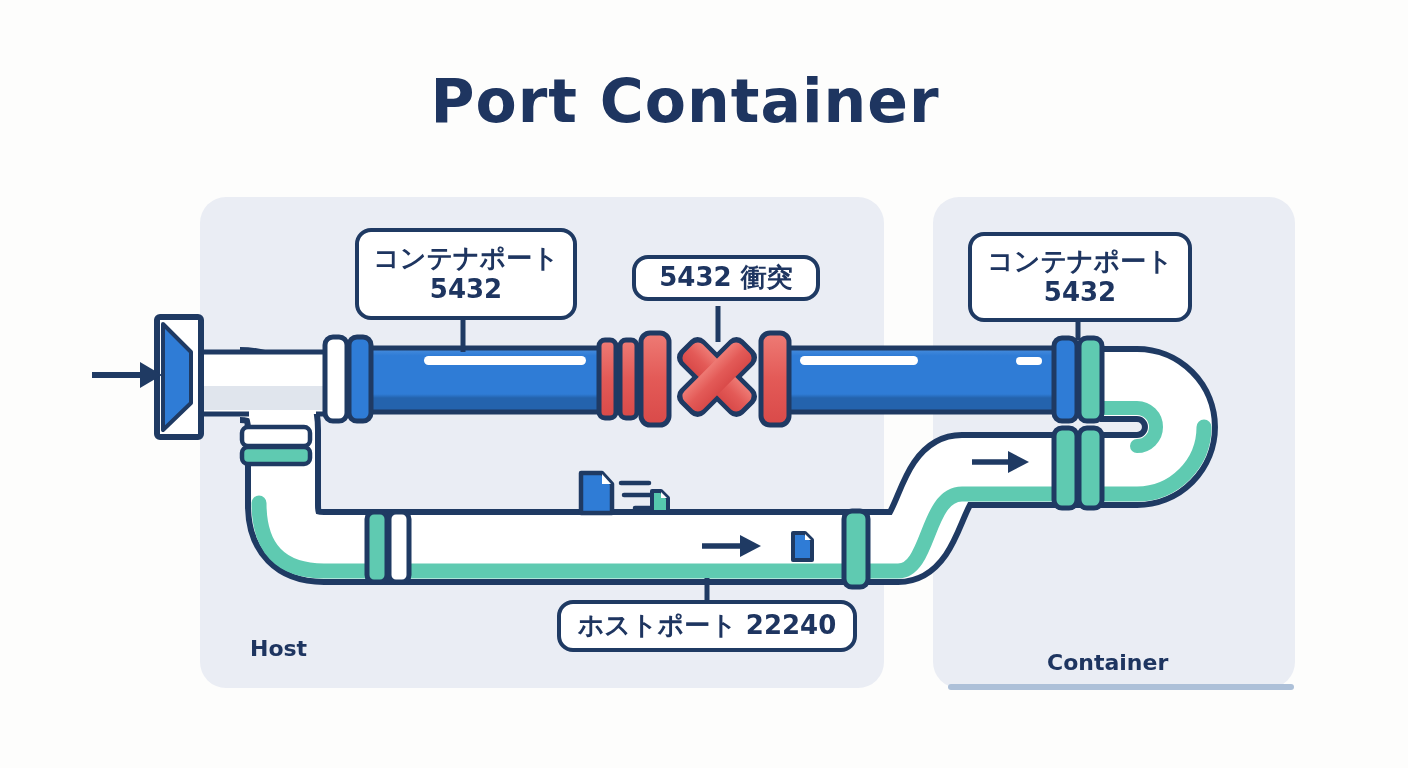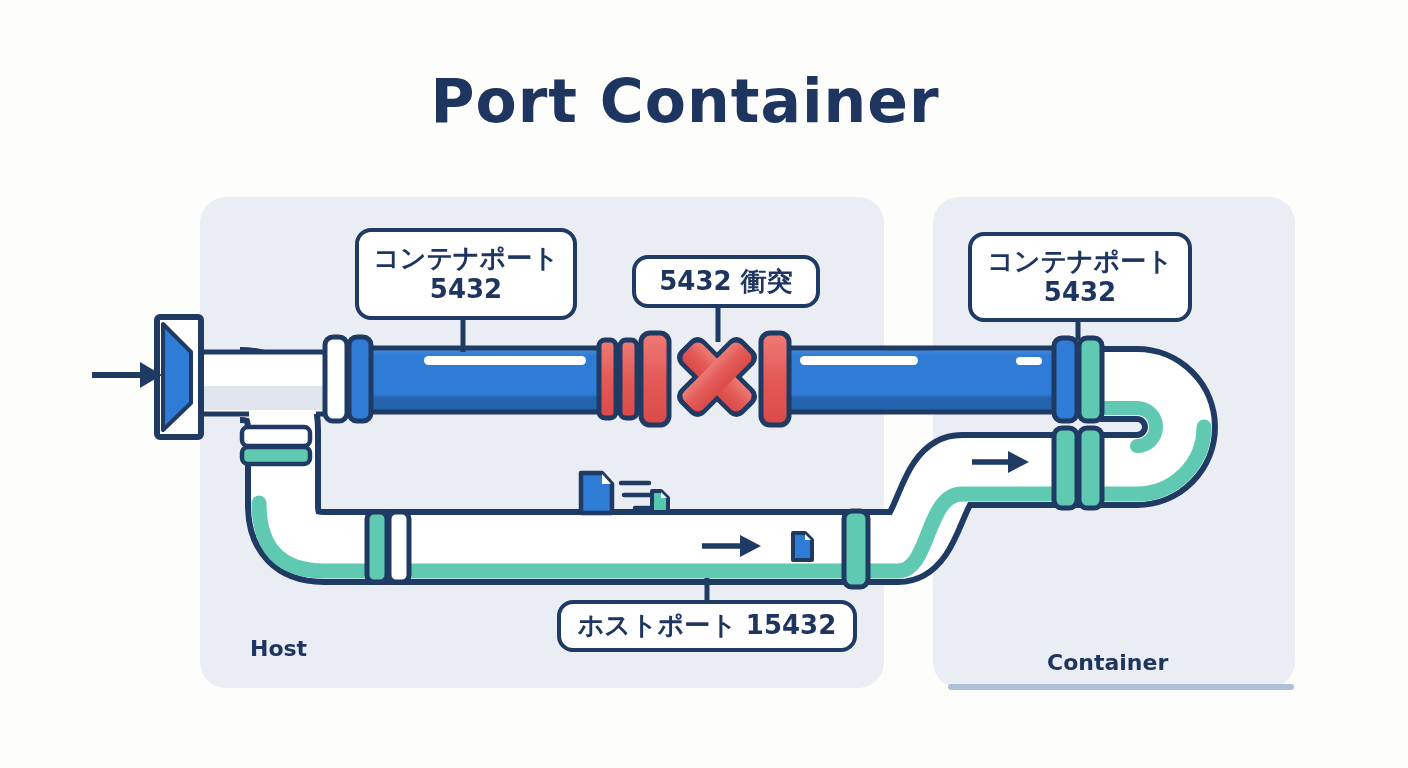--- a/index.html
+++ b/index.html
@@ -29,21 +29,21 @@
   .zone-host{left:250px;top:636px;}
   .zone-container{left:1047px;top:650px;}
   .callout{
     position:absolute;background:#ffffff;border:4.5px solid #1f3a63;
     border-radius:16px;display:flex;flex-direction:column;
     align-items:center;justify-content:center;
     color:#1e3560;font-weight:700;font-size:26px;line-height:1.2;
     box-sizing:border-box;text-align:center;
   }
   .callout-cpl{left:355px;top:228px;width:222px;height:92px;}
-  .callout-conflict{left:632px;top:255px;width:188px;height:53px;}
+  .callout-conflict{left:632px;top:255px;width:188px;height:46px;}
   .callout-cpr{left:968px;top:232px;width:224px;height:90px;}
   .callout-hostport{left:557px;top:600px;width:300px;height:52px;}
   svg{position:absolute;left:0;top:0;}
 </style>
 </head>
 <body>
 
 <div class="panel panel-host"></div>
 <div class="panel panel-container"></div>
 <div class="panel-container-edge"></div>
@@ -185,17 +185,17 @@
 <div class="callout callout-conflict">
   <span>5432 衝突</span>
 </div>
 
 <div class="callout callout-cpr">
   <span>コンテナポート</span>
   <span>5432</span>
 </div>
 
 <div class="callout callout-hostport">
-  <span>ホストポート 15432</span>
+  <span>ホストポート 22240</span>
 </div>
 
 <div class="zone-label zone-host">Host</div>
 <div class="zone-label zone-container">Container</div>
 
 </body></html>

